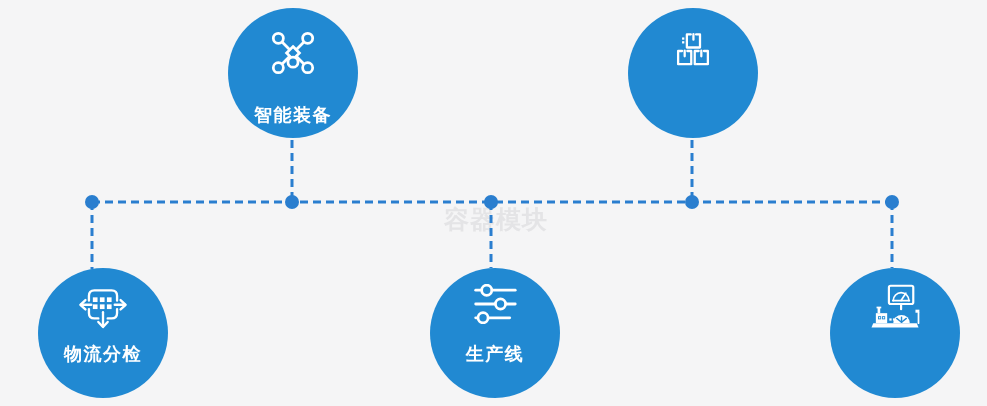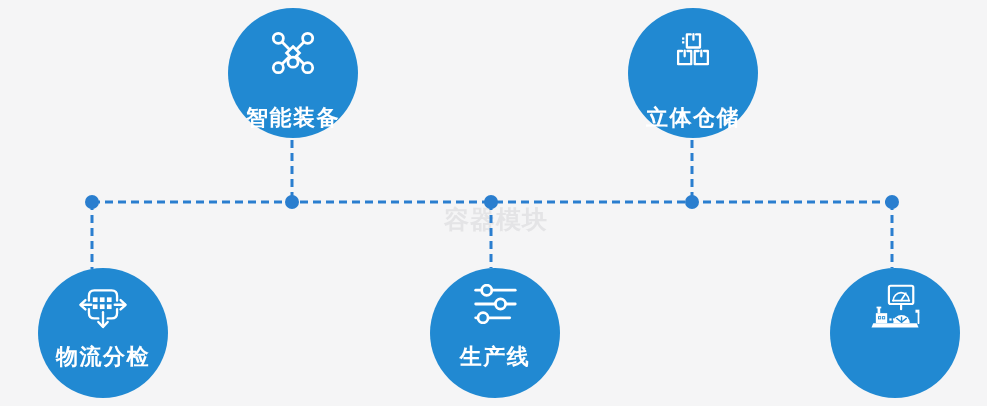--- a/index.html
+++ b/index.html
@@ -28,21 +28,21 @@
   svg.connectors .dot{fill:var(--connector);stroke:none;}
   .node{
     position:absolute;width:130px;height:130px;border-radius:50%;
     background:var(--node-fill);
   }
   .node .icon{position:absolute;left:50%;transform:translateX(-50%);}
   .node-top .icon{top:23px;}
   .node-bot .icon{top:16px;}
   .node .label{
     position:absolute;left:0;width:100%;text-align:center;
-    color:var(--label);font-size:22px;font-weight:bold;letter-spacing:1.5px;
+    color:var(--label);font-size:18px;font-weight:bold;letter-spacing:1.5px;
     white-space:nowrap;
   }
   .node-top .label{top:95px;}
   .node-bot .label{top:74px;}
   
   .pos-top-left   {left:228px;top:8px;}
   .pos-top-right  {left:628px;top:8px;}
   .pos-bottom-left{left:38px;top:268px;}
   .pos-bottom-center{left:430px;top:268px;}
   .pos-bottom-right {left:830px;top:268px;}
@@ -95,21 +95,20 @@
         <path class="s" stroke-width="2.6" d="M21.5,3 H17 V18 H32 V3 H27.5"></path>
         <line class="s" stroke-width="2.6" x1="24.5" y1="2.6" x2="24.5" y2="9"></line>
         <rect class="f" x="11.5" y="6.5" width="2.6" height="2.6"></rect>
         <rect class="f" x="11.5" y="10.8" width="2.6" height="2.6"></rect>
         <path class="s" stroke-width="2.6" d="M11.5,22 H7 V37 H22 V22 H17.5"></path>
         <line class="s" stroke-width="2.6" x1="14.5" y1="21.6" x2="14.5" y2="28"></line>
         <path class="s" stroke-width="2.6" d="M30.5,22 H26 V37 H41 V22 H36.5"></path>
         <line class="s" stroke-width="2.6" x1="33.5" y1="21.6" x2="33.5" y2="28"></line>
       </svg>
     </span>
-    <span class="label">立体仓储</span>
   </div>
 
   <div class="node node-bot pos-bottom-center">
     <span class="icon">
       <svg width="46" height="40" viewBox="0 0 50 42">
         <line class="s" stroke-width="3" x1="4" y1="6" x2="47" y2="6"></line>
         <line class="s" stroke-width="3" x1="4" y1="21" x2="47" y2="21"></line>
         <line class="s" stroke-width="3" x1="4" y1="36" x2="41" y2="36"></line>
         <circle class="knob" stroke-width="3" cx="16" cy="6" r="5.5"></circle>
         <circle class="knob" stroke-width="3" cx="31" cy="21" r="5.5"></circle>

